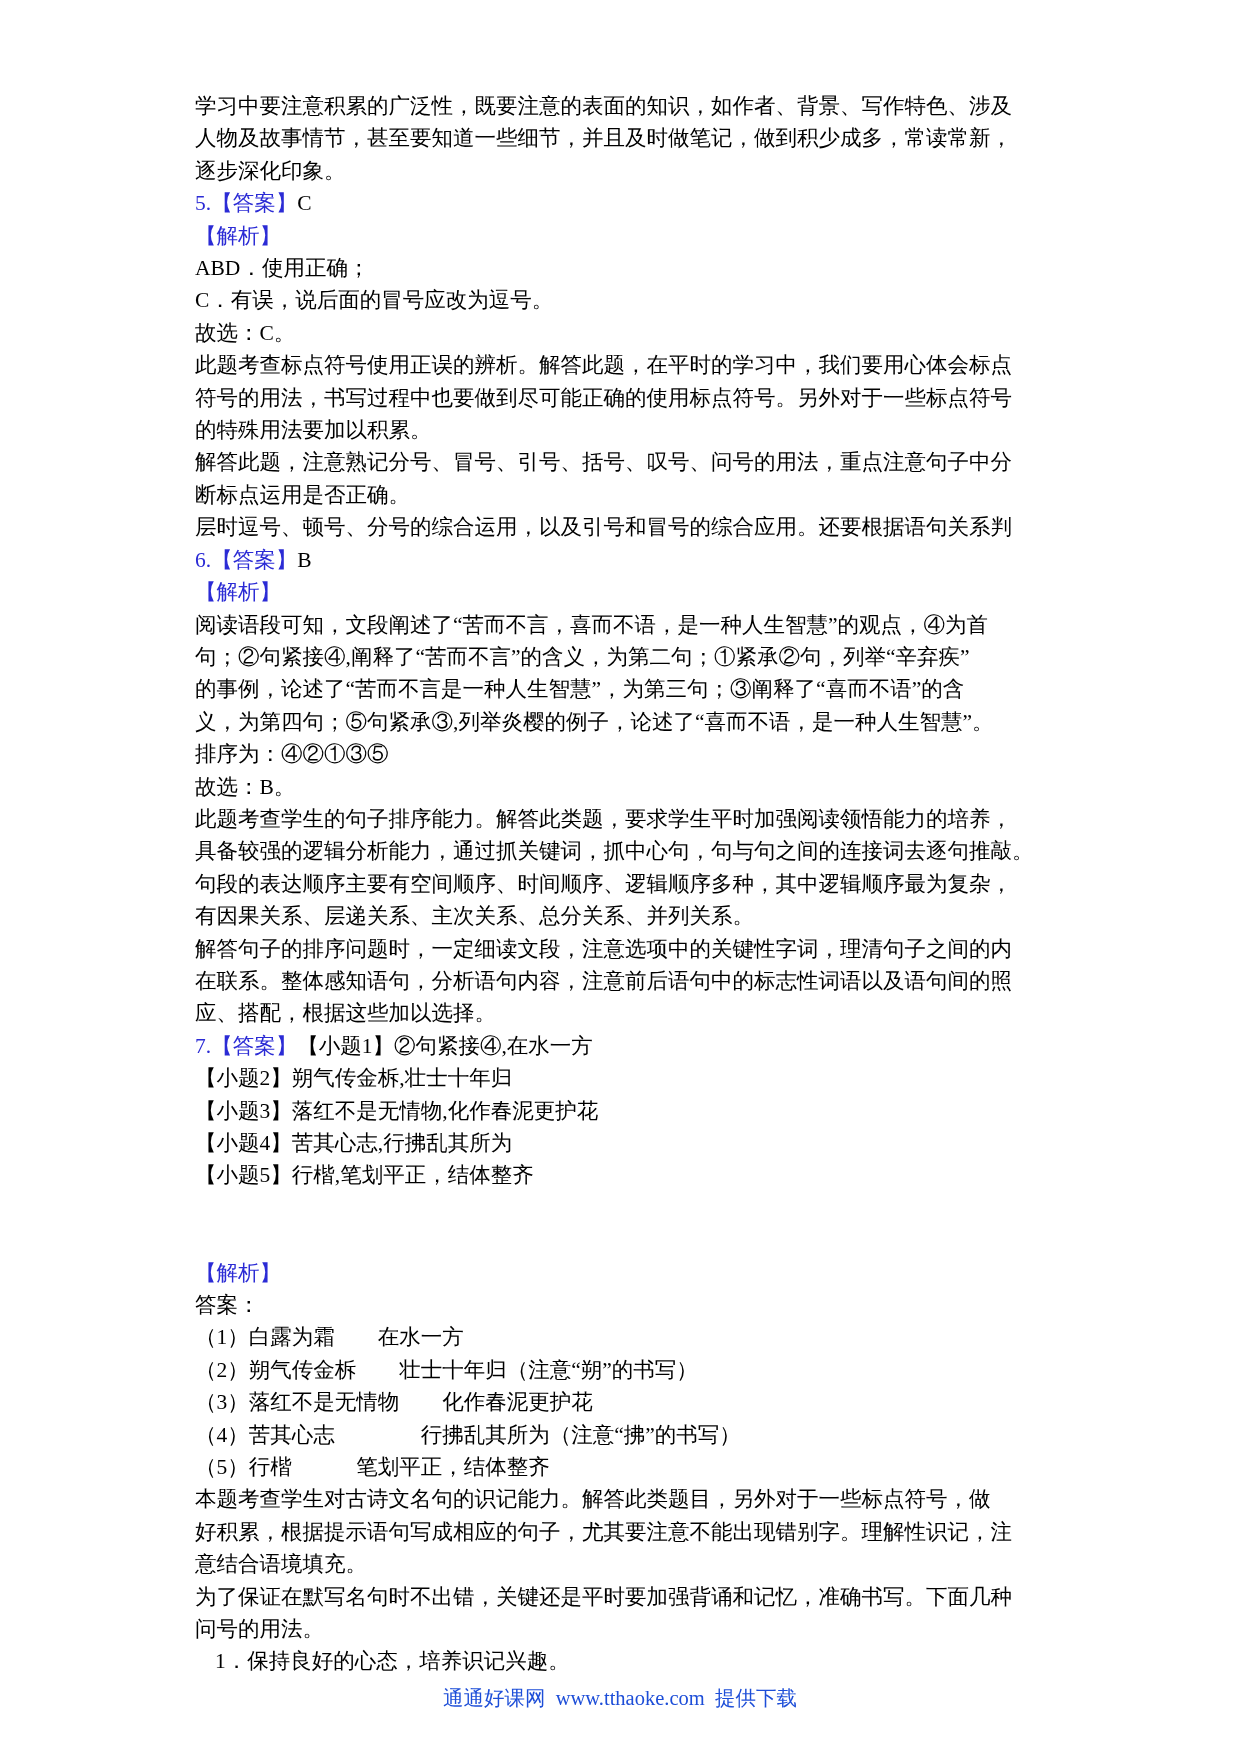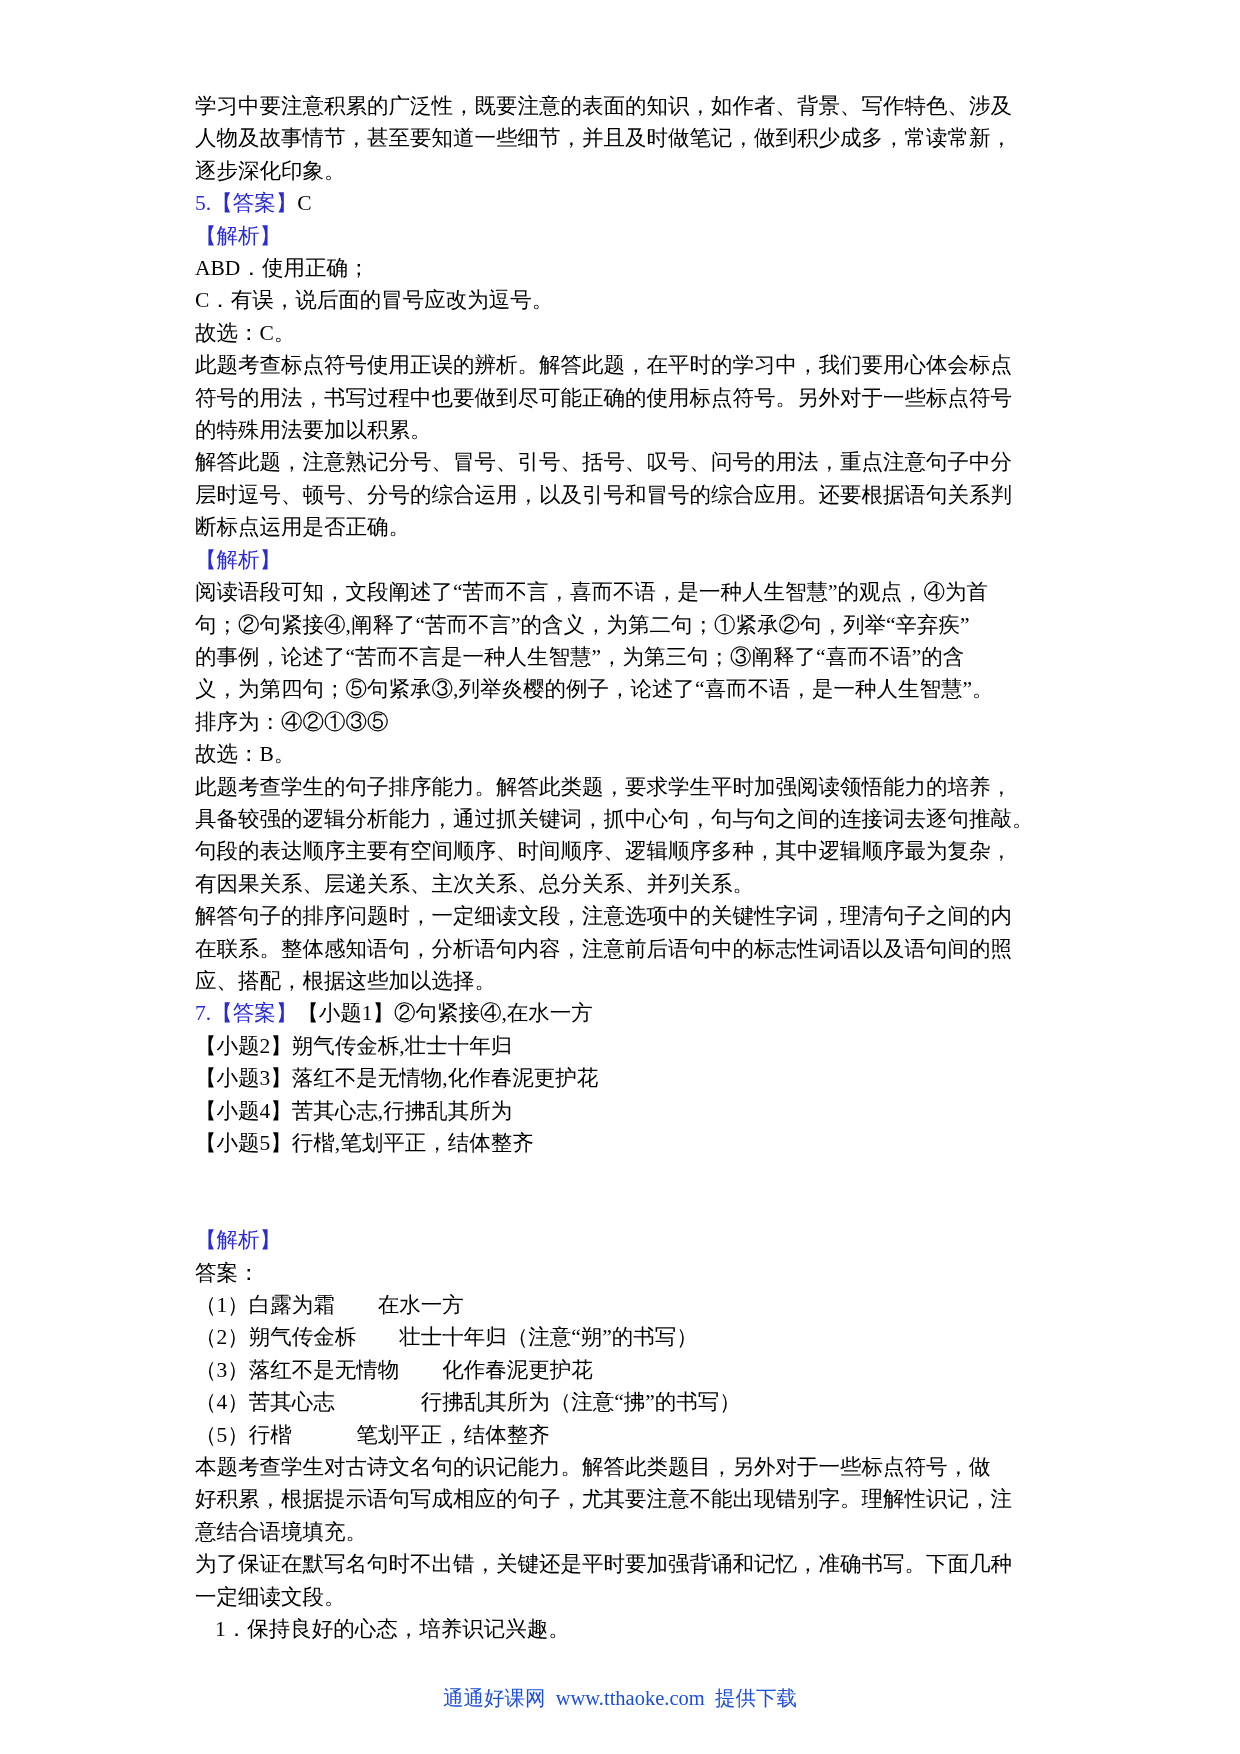--- a/index.html
+++ b/index.html
@@ -51,22 +51,23 @@
       <div class="line"><span>逐步深化印象。</span></div>
       <div class="line"><span class="seg-blue">5.【答案】</span><span>C</span></div>
       <div class="line"><span class="seg-blue">【解析】</span></div>
       <div class="line"><span>ABD．使用正确；</span></div>
       <div class="line"><span>C．有误，说后面的冒号应改为逗号。</span></div>
       <div class="line"><span>故选：C。</span></div>
       <div class="line"><span>此题考查标点符号使用正误的辨析。解答此题，在平时的学习中，我们要用心体会标点</span></div>
       <div class="line"><span>符号的用法，书写过程中也要做到尽可能正确的使用标点符号。另外对于一些标点符号</span></div>
       <div class="line"><span>的特殊用法要加以积累。</span></div>
       <div class="line"><span>解答此题，注意熟记分号、冒号、引号、括号、叹号、问号的用法，重点注意句子中分</span></div>
+      <div class="line"><span>断标点运用是否正确。</span></div>
       <div class="line"><span>层时逗号、顿号、分号的综合运用，以及引号和冒号的综合应用。还要根据语句关系判</span></div>
-      <div class="line"><span>断标点运用是否正确。</span></div>
+      <div class="line"><span class="seg-blue">6.【答案】</span><span>B</span></div>
       <div class="line"><span class="seg-blue">【解析】</span></div>
       <div class="line"><span>阅读语段可知，文段阐述了“苦而不言，喜而不语，是一种人生智慧”的观点，④为首</span></div>
       <div class="line"><span>句；②句紧接④,阐释了“苦而不言”的含义，为第二句；①紧承②句，列举“辛弃疾”</span></div>
       <div class="line"><span>的事例，论述了“苦而不言是一种人生智慧”，为第三句；③阐释了“喜而不语”的含</span></div>
       <div class="line"><span>义，为第四句；⑤句紧承③,列举炎樱的例子，论述了“喜而不语，是一种人生智慧”。</span></div>
       <div class="line"><span>排序为：④②①③⑤</span></div>
       <div class="line"><span>故选：B。</span></div>
       <div class="line"><span>此题考查学生的句子排序能力。解答此类题，要求学生平时加强阅读领悟能力的培养，</span></div>
       <div class="line"><span>具备较强的逻辑分析能力，通过抓关键词，抓中心句，句与句之间的连接词去逐句推敲。</span></div>
       <div class="line"><span>句段的表达顺序主要有空间顺序、时间顺序、逻辑顺序多种，其中逻辑顺序最为复杂，</span></div>
@@ -85,17 +86,17 @@
       <div class="line"><span>答案：</span></div>
       <div class="line"><span>（1）白露为霜　　在水一方</span></div>
       <div class="line"><span>（2）朔气传金柝　　壮士十年归（注意“朔”的书写）</span></div>
       <div class="line"><span>（3）落红不是无情物　　化作春泥更护花</span></div>
       <div class="line"><span>（4）苦其心志　　　　行拂乱其所为（注意“拂”的书写）</span></div>
       <div class="line"><span>（5）行楷　　　笔划平正，结体整齐</span></div>
       <div class="line"><span>本题考查学生对古诗文名句的识记能力。解答此类题目，另外对于一些标点符号，做</span></div>
       <div class="line"><span>好积累，根据提示语句写成相应的句子，尤其要注意不能出现错别字。理解性识记，注</span></div>
       <div class="line"><span>意结合语境填充。</span></div>
       <div class="line"><span>为了保证在默写名句时不出错，关键还是平时要加强背诵和记忆，准确书写。下面几种</span></div>
-      <div class="line"><span>一定细读文段。</span></div>
+      <div class="line"><span>问号的用法。</span></div>
       <div class="line indent"><span>1．保持良好的心态，培养识记兴趣。</span></div>
     </div>
   <div class="footer">通通好课网  www.tthaoke.com  提供下载</div>
 </div>
 
 </body></html>

